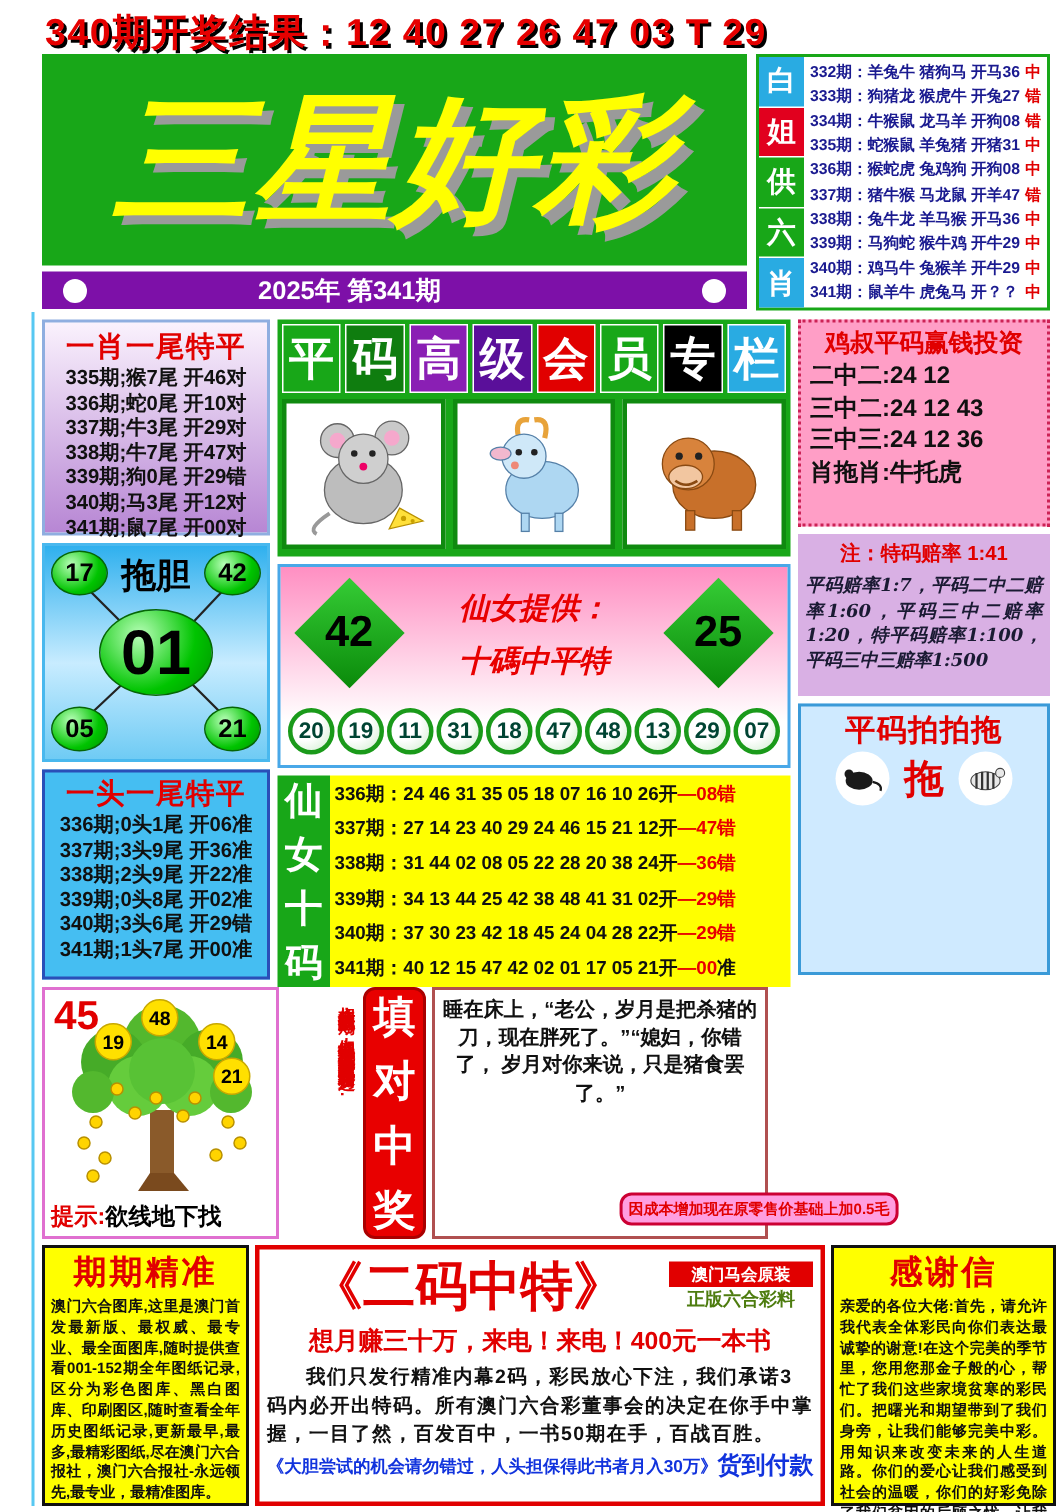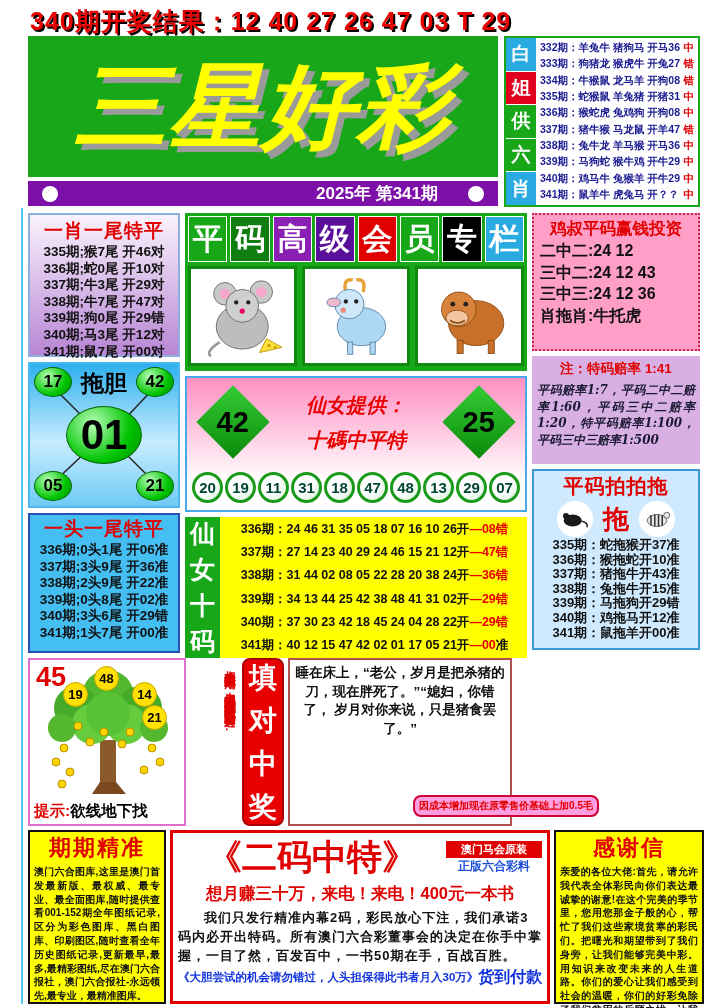--- a/index.html
+++ b/index.html
@@ -12,21 +12,21 @@
 .banner{position:absolute;top:5px;left:30px;font-size:25px;font-weight:bold;color:#e60000;
   text-shadow:2px 2px 0 #000;letter-spacing:1px;white-space:nowrap;}
 
 
 .header{position:absolute;top:36px;left:28px;display:flex;gap:6px;}
 .hleft{width:470px;display:flex;flex-direction:column;}
 .title-box{width:470px;height:141px;background:#18a718;display:flex;align-items:center;justify-content:center;}
 .title-text{font-size:92px;font-weight:bold;font-style:italic;color:#ffff00;
   text-shadow:6px 6px 0 #9a9a9a;letter-spacing:2px;white-space:nowrap;}
 .issue-bar{width:470px;height:25px;background:#7d10a8;margin-top:4px;position:relative;
-  color:#fff;font-size:17px;font-weight:bold;line-height:25px;text-align:right;padding-right:60px;}
+  color:#fff;font-size:17px;font-weight:bold;line-height:25px;text-align:center;padding-right:60px;}
 .issue-bar::before,.issue-bar::after{content:"";position:absolute;top:5px;width:16px;height:16px;
   border-radius:50%;background:#fff;}
 .issue-bar::before{left:14px;} .issue-bar::after{right:14px;}
 .baijie-box{width:196px;height:171px;border:2px solid #18a718;display:flex;background:#fff;}
 .baijie-tiles{width:30px;display:flex;flex-direction:column;gap:1px;}
 .baijie-tiles .tile{flex:1;display:flex;align-items:center;justify-content:center;
   color:#fff;font-size:19px;font-weight:bold;}
 .baijie-rows{flex:1;display:flex;flex-direction:column;justify-content:space-between;padding:3px 2px 3px 4px;}
 .brow{font-size:10.5px;font-weight:bold;color:#1a1a90;display:flex;white-space:nowrap;}
 .brow .mark{color:#e10000;margin-left:auto;padding-right:2px;}
@@ -72,21 +72,21 @@
 .xiannv-text{position:absolute;top:10px;left:90px;right:90px;text-align:center;color:#e80000;
   font-family:"DejaVu Serif","Liberation Serif",serif;font-weight:bold;font-size:20px;line-height:35px;font-style:italic;}
 .balls{position:absolute;bottom:7px;left:5px;right:5px;display:flex;justify-content:space-between;}
 .ball{width:31px;height:31px;border-radius:50%;border:3px solid #1a9a1a;
   background:radial-gradient(circle at 32% 30%,#ffffff 45%,#cdeccd);display:flex;align-items:center;justify-content:center;
   font-size:15px;font-weight:bold;color:#043;}
 
 .shima{height:141px;display:flex;}
 .shima-label{width:35px;background:#18a718;color:#fff;display:flex;flex-direction:column;
   align-items:center;justify-content:center;gap:3px;font-size:25px;font-weight:bold;}
-.shima-rows{flex:1;background:#ffff00;display:flex;flex-direction:column;justify-content:space-between;padding:4px 1px 4px 3px;text-align:center;}
+.shima-rows{flex:1;background:#ffff00;display:flex;flex-direction:column;justify-content:space-between;padding:4px 1px 4px 3px;}
 .srow{font-size:12.5px;font-weight:bold;color:#101010;white-space:nowrap;}
 .srow .red{color:#e80000;}
 
 .jishu{height:138px;background:#ff9ec6;border:2px dotted #cc2255;padding:3px 6px;}
 .jishu-title{color:#e10000;font-size:16.5px;font-weight:bold;text-align:center;white-space:nowrap;}
 .jrow{font-size:16px;font-weight:bold;color:#101010;line-height:21.5px;white-space:nowrap;}
 .note{height:108px;background:#d9b0e4;padding:4px 5px;}
 .note-head{color:#e10000;font-size:13.5px;font-weight:bold;text-align:center;}
 .note-body{font-family:"DejaVu Serif","Liberation Serif",serif;font-style:italic;font-weight:bold;
   font-size:12px;color:#1a1a33;line-height:16.5px;margin-top:4px;text-align:justify;}
@@ -123,21 +123,21 @@
 
 .band2{position:absolute;top:830px;left:28px;display:flex;gap:4px;height:174px;}
 .jingzhun{width:138px;background:#ffff00;border:2px solid #111;padding:1px 4px;}
 .jz-title{color:#e10000;font-size:22px;font-weight:bold;text-align:center;letter-spacing:2px;}
 .jz-body{font-size:10px;font-weight:bold;color:#101010;line-height:13.8px;text-align:justify;margin-top:2px;}
 .erma{width:380px;border:3px solid #e10000;background:#fff;padding:1px 5px;}
 .erma-head{display:flex;align-items:center;}
 .erma-title{color:#e10000;font-size:35px;font-weight:bold;white-space:nowrap;flex:1;text-align:center;}
 .erma-tags{width:96px;}
 .tag1{background:#e10000;color:#fff;font-size:11px;font-weight:bold;text-align:center;padding:1px 0;}
-.tag2{color:#1d4ed8;font-size:12px;font-weight:bold;text-align:center;}
+.tag2{color:#4d7c0f;font-size:12px;font-weight:bold;text-align:center;}
 .erma-slogan{color:#e10000;font-size:16.5px;font-weight:bold;text-align:center;white-space:nowrap;margin-top:2px;}
 .erma-body{font-size:13px;font-weight:bold;color:#101010;line-height:19px;margin-top:3px;text-indent:2em;letter-spacing:1px;}
 .erma-foot{display:flex;align-items:center;margin-top:2px;}
 .erma-blue{color:#1133dd;font-size:11.5px;font-weight:bold;white-space:nowrap;}
 .erma-cod{color:#1133dd;font-size:16px;font-weight:bold;margin-left:auto;white-space:nowrap;}
 .ganxie{width:150px;background:#ffff00;border:2px solid #111;padding:1px 4px;}
 .gx-body{font-size:10px;font-weight:bold;color:#101010;line-height:13.8px;text-align:justify;margin-top:2px;}
 </style>
 </head>
 <body>
@@ -378,29 +378,20 @@
           </div>
           <div class="pp-drag">拖</div>
           <div class="pp-circle">
             <svg viewBox="0 0 40 30">
                 <ellipse cx="20" cy="17" rx="13" ry="8" fill="#e8e8e8" stroke="#444"></ellipse>
                 <path d="M12 10 V24 M17 9 V25 M22 9 V25 M27 10 V24" stroke="#333" stroke-width="2"></path>
                 <circle cx="33" cy="10" r="4" fill="#e8e8e8" stroke="#444"></circle>
               </svg>
           </div>
         </div>
-        <div id="ppRows">
-            <div class="row">335期：蛇拖猴开37准</div>
-            <div class="row">336期：猴拖蛇开10准</div>
-            <div class="row">337期：猪拖牛开43准</div>
-            <div class="row">338期：兔拖牛开15准</div>
-            <div class="row">339期：马拖狗开29错</div>
-            <div class="row">340期：鸡拖马开12准</div>
-            <div class="row">341期：鼠拖羊开00准</div>
-          </div>
       </div>
     </div>
   </div>
 
   <div class="band1">
     <div class="tree-box">
       <div class="tree-corner">45</div>
       <svg class="tree" viewBox="0 0 150 138">
         <rect x="66" y="78" width="16" height="42" fill="#8a5a2a"></rect>
         <path d="M66 120 L58 132 H92 L82 120 Z" fill="#7a4a1e"></path>

